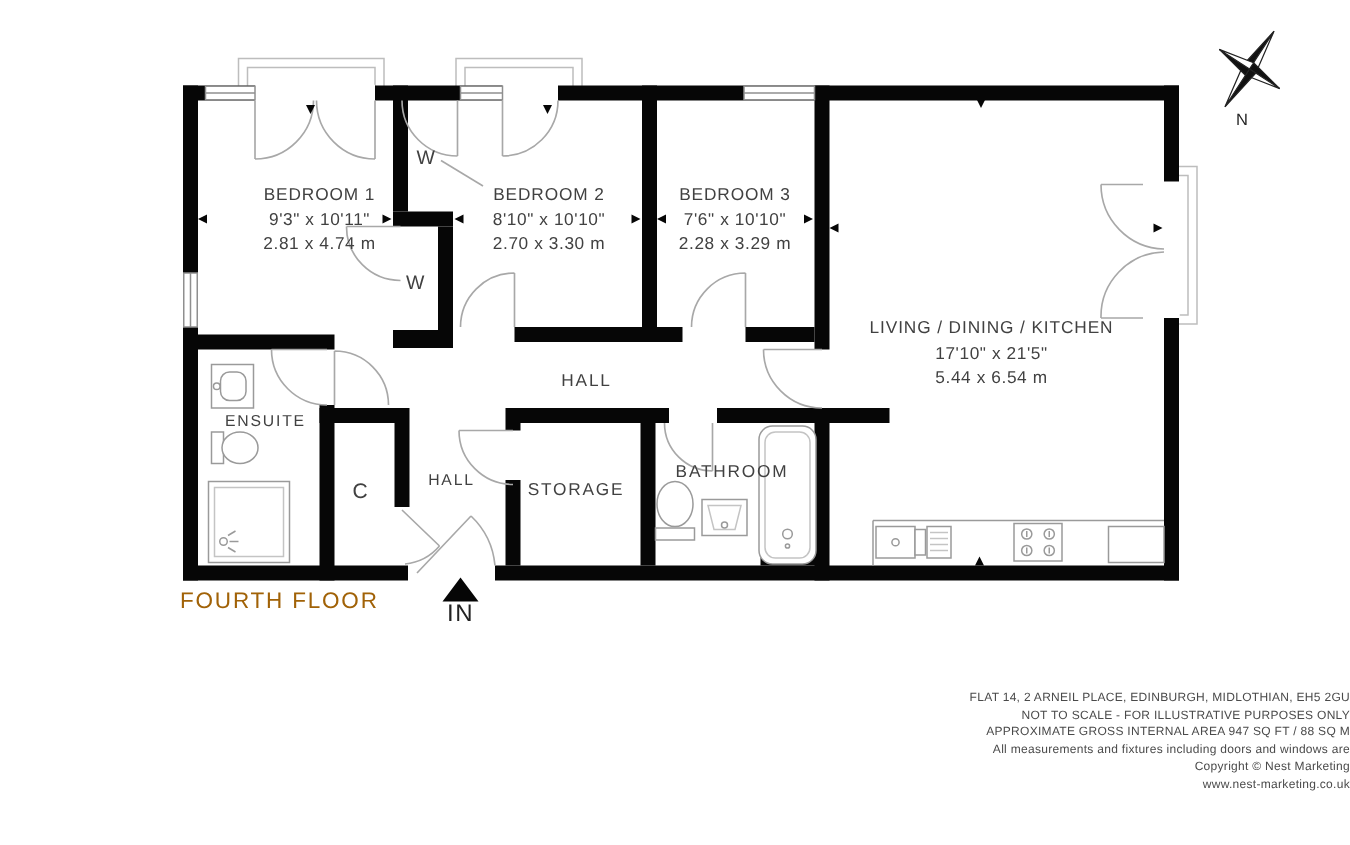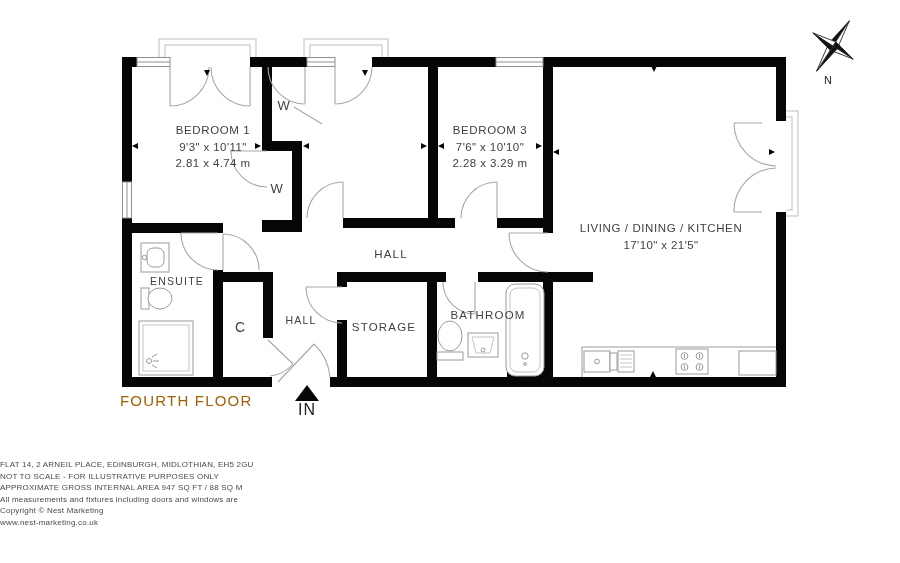--- a/index.html
+++ b/index.html
@@ -10,21 +10,21 @@
        text-align:center;color:#414141;}
   .room-block{line-height:16.5px;font-size:11.5px;letter-spacing:.4px;}
   .room-name{letter-spacing:.6px;}
   .area-name{font-size:11.5px;letter-spacing:1.2px;}
   .w-lbl{font-size:13px;letter-spacing:.5px;}
   .c-lbl{font-size:14px;}
   .floor-lbl{position:absolute;left:120px;top:392px;font-size:15px;letter-spacing:1.2px;
              color:#a16207;white-space:nowrap;}
   .in-lbl{font-size:16px;letter-spacing:1px;color:#222;}
   .n-lbl{font-size:11px;color:#222;}
-  .footer{position:absolute;left:0;right:0;top:459px;text-align:left;
+  .footer{position:absolute;left:0;right:0;top:459px;text-align:right;
           font-size:8px;line-height:11.6px;color:#4a4a4a;letter-spacing:.2px;}
 </style>
 </head>
 <body>
 
 <div class="canvas">
 
   <svg class="plan-svg" width="900" height="563" viewBox="0 0 900 563">
 
     <g fill="#fff" stroke="#bdbdbd" stroke-width="1">
@@ -205,28 +205,34 @@
       <path d="M-24,0 L0,5 L0,0 Z" fill="#111"></path>
         <path d="M-24,0 L0,-5 L0,0 Z" fill="#fff"></path>
     </g>
   </svg>
 
   <div class="lbl room-block" style="left:213px;top:147px">
     <div class="room-name">BEDROOM 1</div>
     <div>9'3" x 10'11"</div>
     <div>2.81 x 4.74 m</div>
   </div>
+  <div class="lbl room-block" style="left:366px;top:147px">
+    <div class="room-name">BEDROOM 2</div>
+    <div>8'10" x 10'10"</div>
+    <div>2.70 x 3.30 m</div>
+  </div>
   <div class="lbl room-block" style="left:490px;top:147px">
     <div class="room-name">BEDROOM 3</div>
     <div>7'6" x 10'10"</div>
     <div>2.28 x 3.29 m</div>
   </div>
   <div class="lbl room-block" style="left:661px;top:236px">
     <div class="room-name">LIVING / DINING / KITCHEN</div>
     <div>17'10" x 21'5"</div>
+    <div>5.44 x 6.54 m</div>
   </div>
 
   <div class="lbl area-name" style="left:177px;top:281px;font-size:10.5px">ENSUITE</div>
   <div class="lbl area-name" style="left:488px;top:315px">BATHROOM</div>
   <div class="lbl area-name" style="left:384px;top:327px">STORAGE</div>
   <div class="lbl area-name" style="left:391px;top:254px">HALL</div>
   <div class="lbl area-name" style="left:301px;top:320px;font-size:10.5px">HALL</div>
   <div class="lbl c-lbl" style="left:240px;top:327px">C</div>
   <div class="lbl w-lbl" style="left:284px;top:105px">W</div>
   <div class="lbl w-lbl" style="left:277px;top:188px">W</div>

